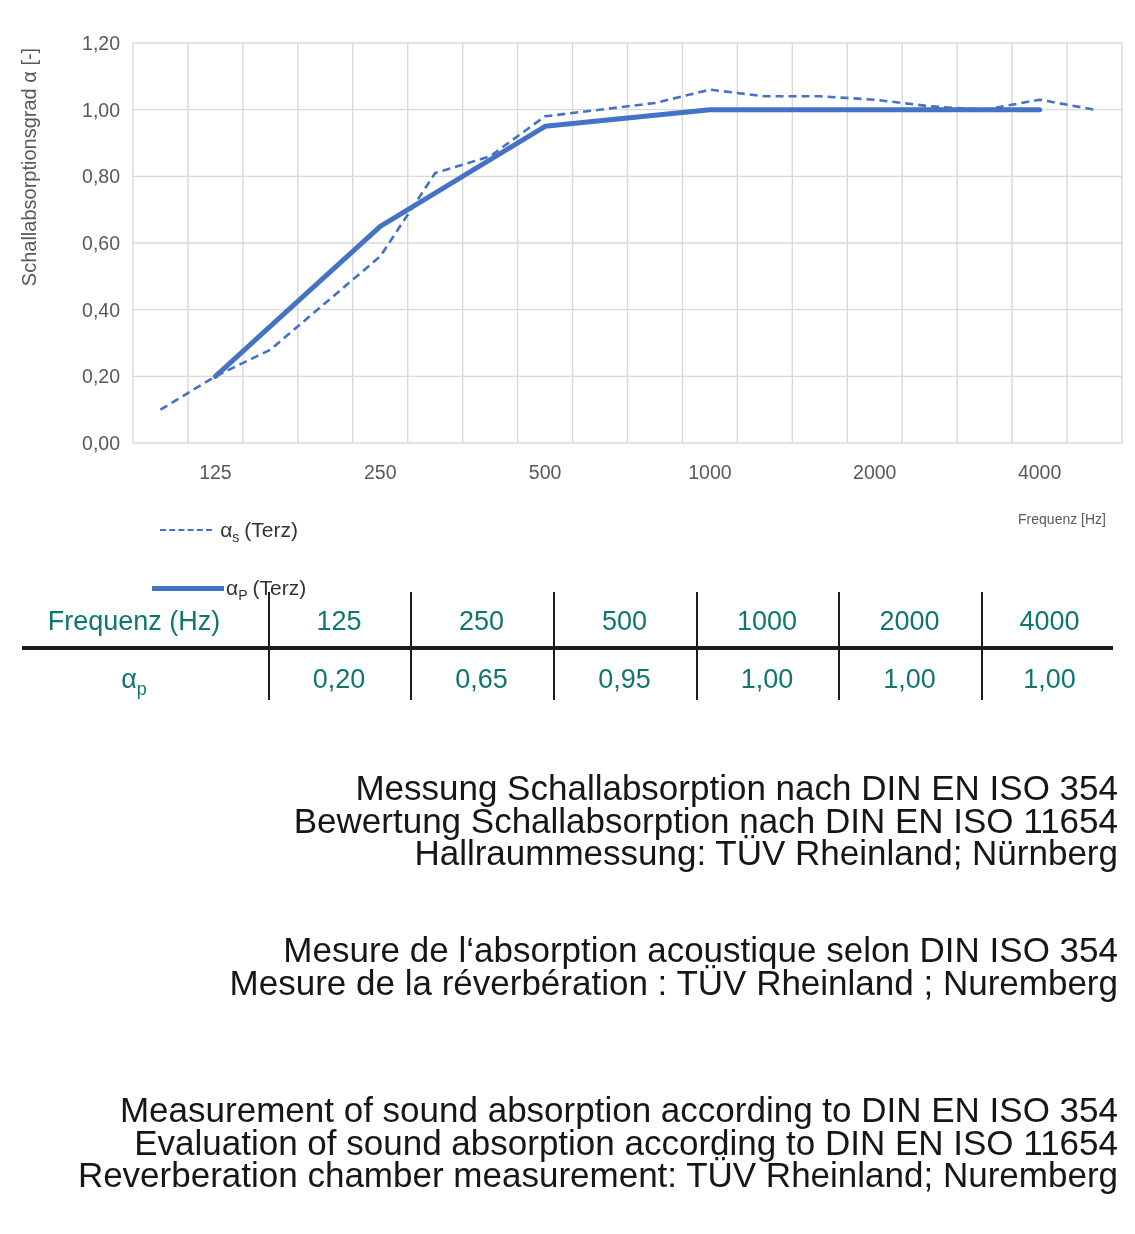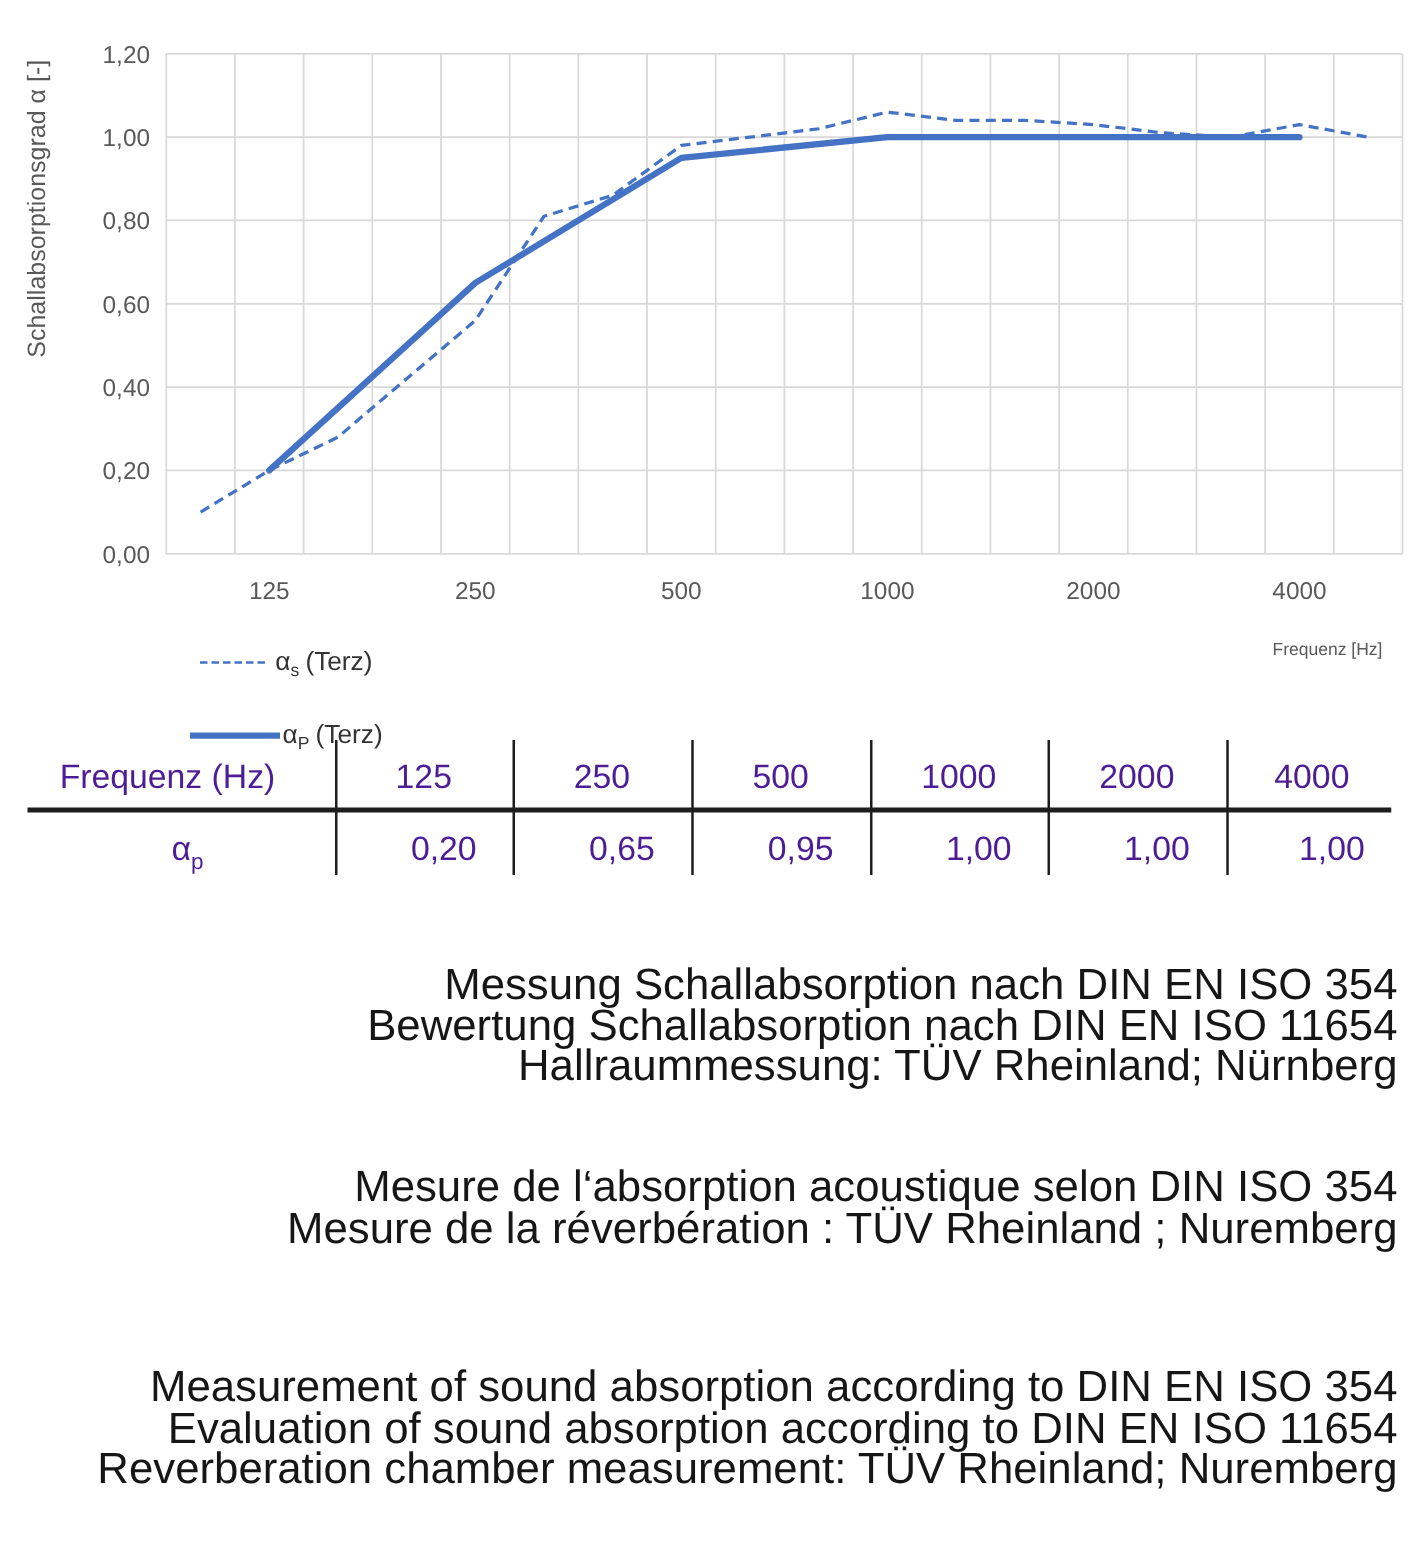--- a/index.html
+++ b/index.html
@@ -14,26 +14,26 @@
 
   .legend{position:absolute;left:152px;top:518px;display:flex;align-items:center;
           gap:34px;color:#333;font-size:21px;flex-direction:column;}
   .legend-item{display:flex;align-items:center;}
   .sample-dashed{width:52px;height:0;border-top:2.5px dashed var(--accent,#4472C4);margin-right:8px;}
   .sample-solid{width:72px;height:0;border-top:5px solid var(--accent,#4472C4);margin-right:2px;}
   .ss{font-size:14px;position:relative;top:5px;}
   .legend-rest{margin-left:5px;}
 
   .abs-table{position:absolute;left:0;top:590px;width:965px;height:112px;
-             color:#4c1d95;font-size:27px;padding-left:33px;}
+             color:#0f766e;font-size:27px;padding-left:33px;}
   .t-row{position:absolute;left:0;width:1118px;display:grid;
          grid-template-columns:268px 142px 143px 143px 142px 143px 137px;}
   .t-row > div{text-align:center;white-space:nowrap;}
   .t-row.header{top:16px;}
-  .t-row.values{top:74px;margin-left:16px;}
+  .t-row.values{top:74px;}
   .tsub{font-size:18px;position:relative;top:7px;}
   .vline{position:absolute;top:2px;height:108px;width:2px;background:#1d1d1d;}
   .hline{position:absolute;top:56px;left:22px;width:1091px;height:4px;background:#1d1d1d;}
 
   .notes{position:absolute;left:0;width:1118px;text-align:right;color:#161616;
          font-size:35px;line-height:32.5px;}
   .note-de{top:772px;}
   .note-fr{top:934px;}
   .note-en{top:1094px;}
 </style>

